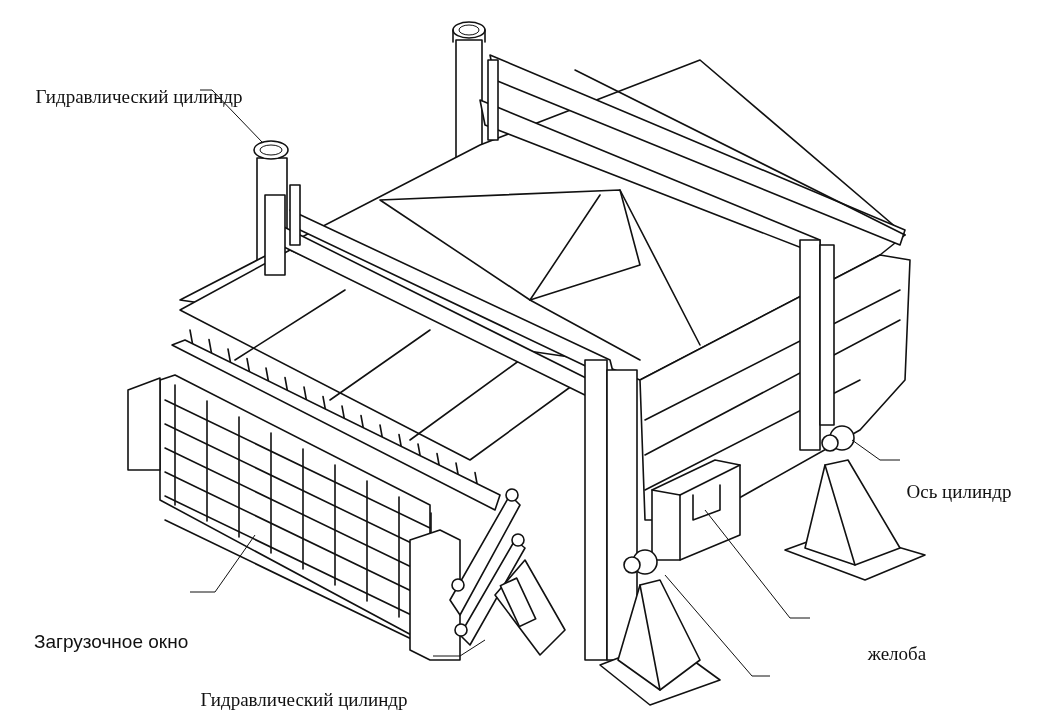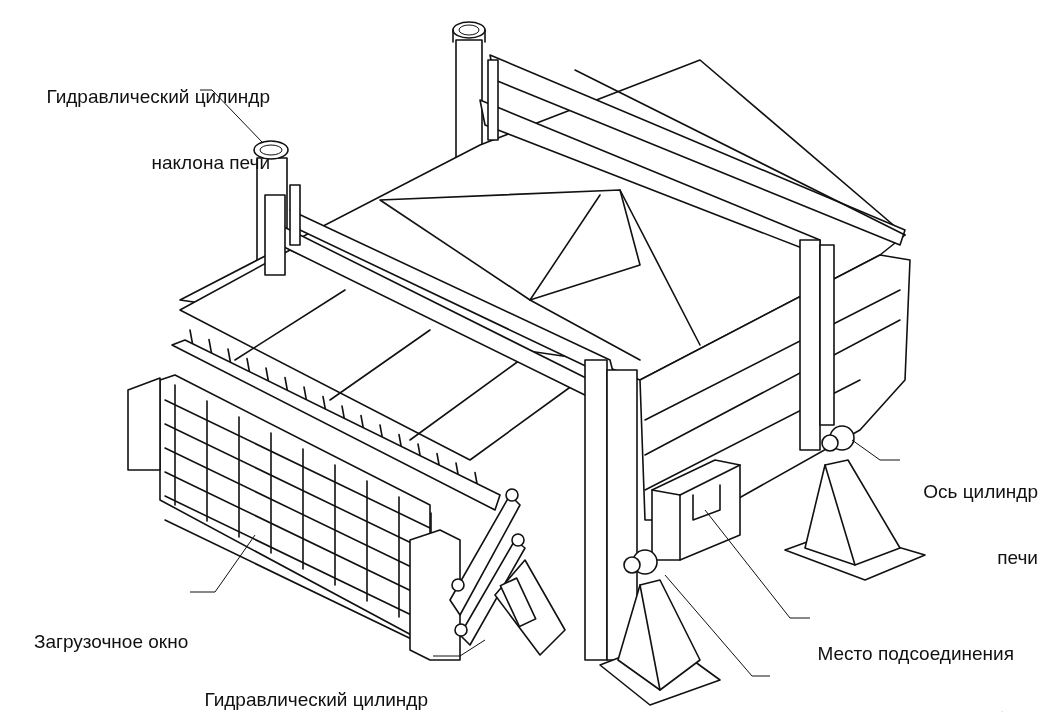--- a/index.html
+++ b/index.html
@@ -4,21 +4,21 @@
   <style>
     html, body { margin: 0; padding: 0; background: #ffffff; }
     body { width: 1060px; height: 712px; position: relative; overflow: hidden;
            font-family: "Liberation Sans", "DejaVu Sans", sans-serif; }
     #drawing { position: absolute; left: 0; top: 0; width: 1060px; height: 712px; }
     .ln { fill: none; stroke: #111; stroke-width: 1.6; stroke-linejoin: round; stroke-linecap: round; }
     .thin { fill: none; stroke: #111; stroke-width: 1; }
     .fillw { fill: #fff; stroke: #111; stroke-width: 1.6; stroke-linejoin: round; }
     .leader { fill: none; stroke: #111; stroke-width: 1; }
     .label { position: absolute; font-size: 19px; line-height: 22px; color: #111; white-space: pre; }
-    .right { text-align: right; }
+    .right { text-align: center; font-family: Liberation Serif, serif; }
   </style>
 </head>
 <body>
 
 <svg id="drawing" viewBox="0 0 1060 712" xmlns="http://www.w3.org/2000/svg">
 
   <g>
     <rect class="fillw" x="456" y="40" width="26" height="250"></rect>
     <ellipse class="fillw" cx="469" cy="30" rx="16" ry="8"></ellipse>
     <ellipse class="thin" cx="469" cy="30" rx="10" ry="5"></ellipse>
@@ -153,34 +153,31 @@
     <polyline class="leader" points="900,460 880,460 852,440"></polyline>
     <polyline class="leader" points="190,592 215,592 255,535"></polyline>
     <polyline class="leader" points="810,618 790,618 705,510"></polyline>
     <polyline class="leader" points="433,656 460,656 485,640"></polyline>
     <polyline class="leader" points="770,676 752,676 665,575"></polyline>
   </g>
 </svg>
 
 <div class="label right" style="left:8px; top:42px; width:262px;">
   <div>Гидравлический цилиндр</div>
-  <div>наклона печи</div>
 </div>
 
 <div class="label right" style="left:880px; top:437px; width:158px;">
   <div>Ось цилиндр</div>
-  <div>печи</div>
 </div>
 
 <div class="label" style="left:34px; top:587px;">
   <div>Загрузочное окно</div>
 </div>
 
 <div class="label right" style="left:780px; top:599px; width:234px;">
-  <div>Место подсоединения</div>
   <div>желоба</div>
 </div>
 
 <div class="label right" style="left:180px; top:645px; width:248px;">
   <div>Гидравлический цилиндр</div>
   
   
 </div>
 
 <div class="label" style="left:782px; top:665px;">

